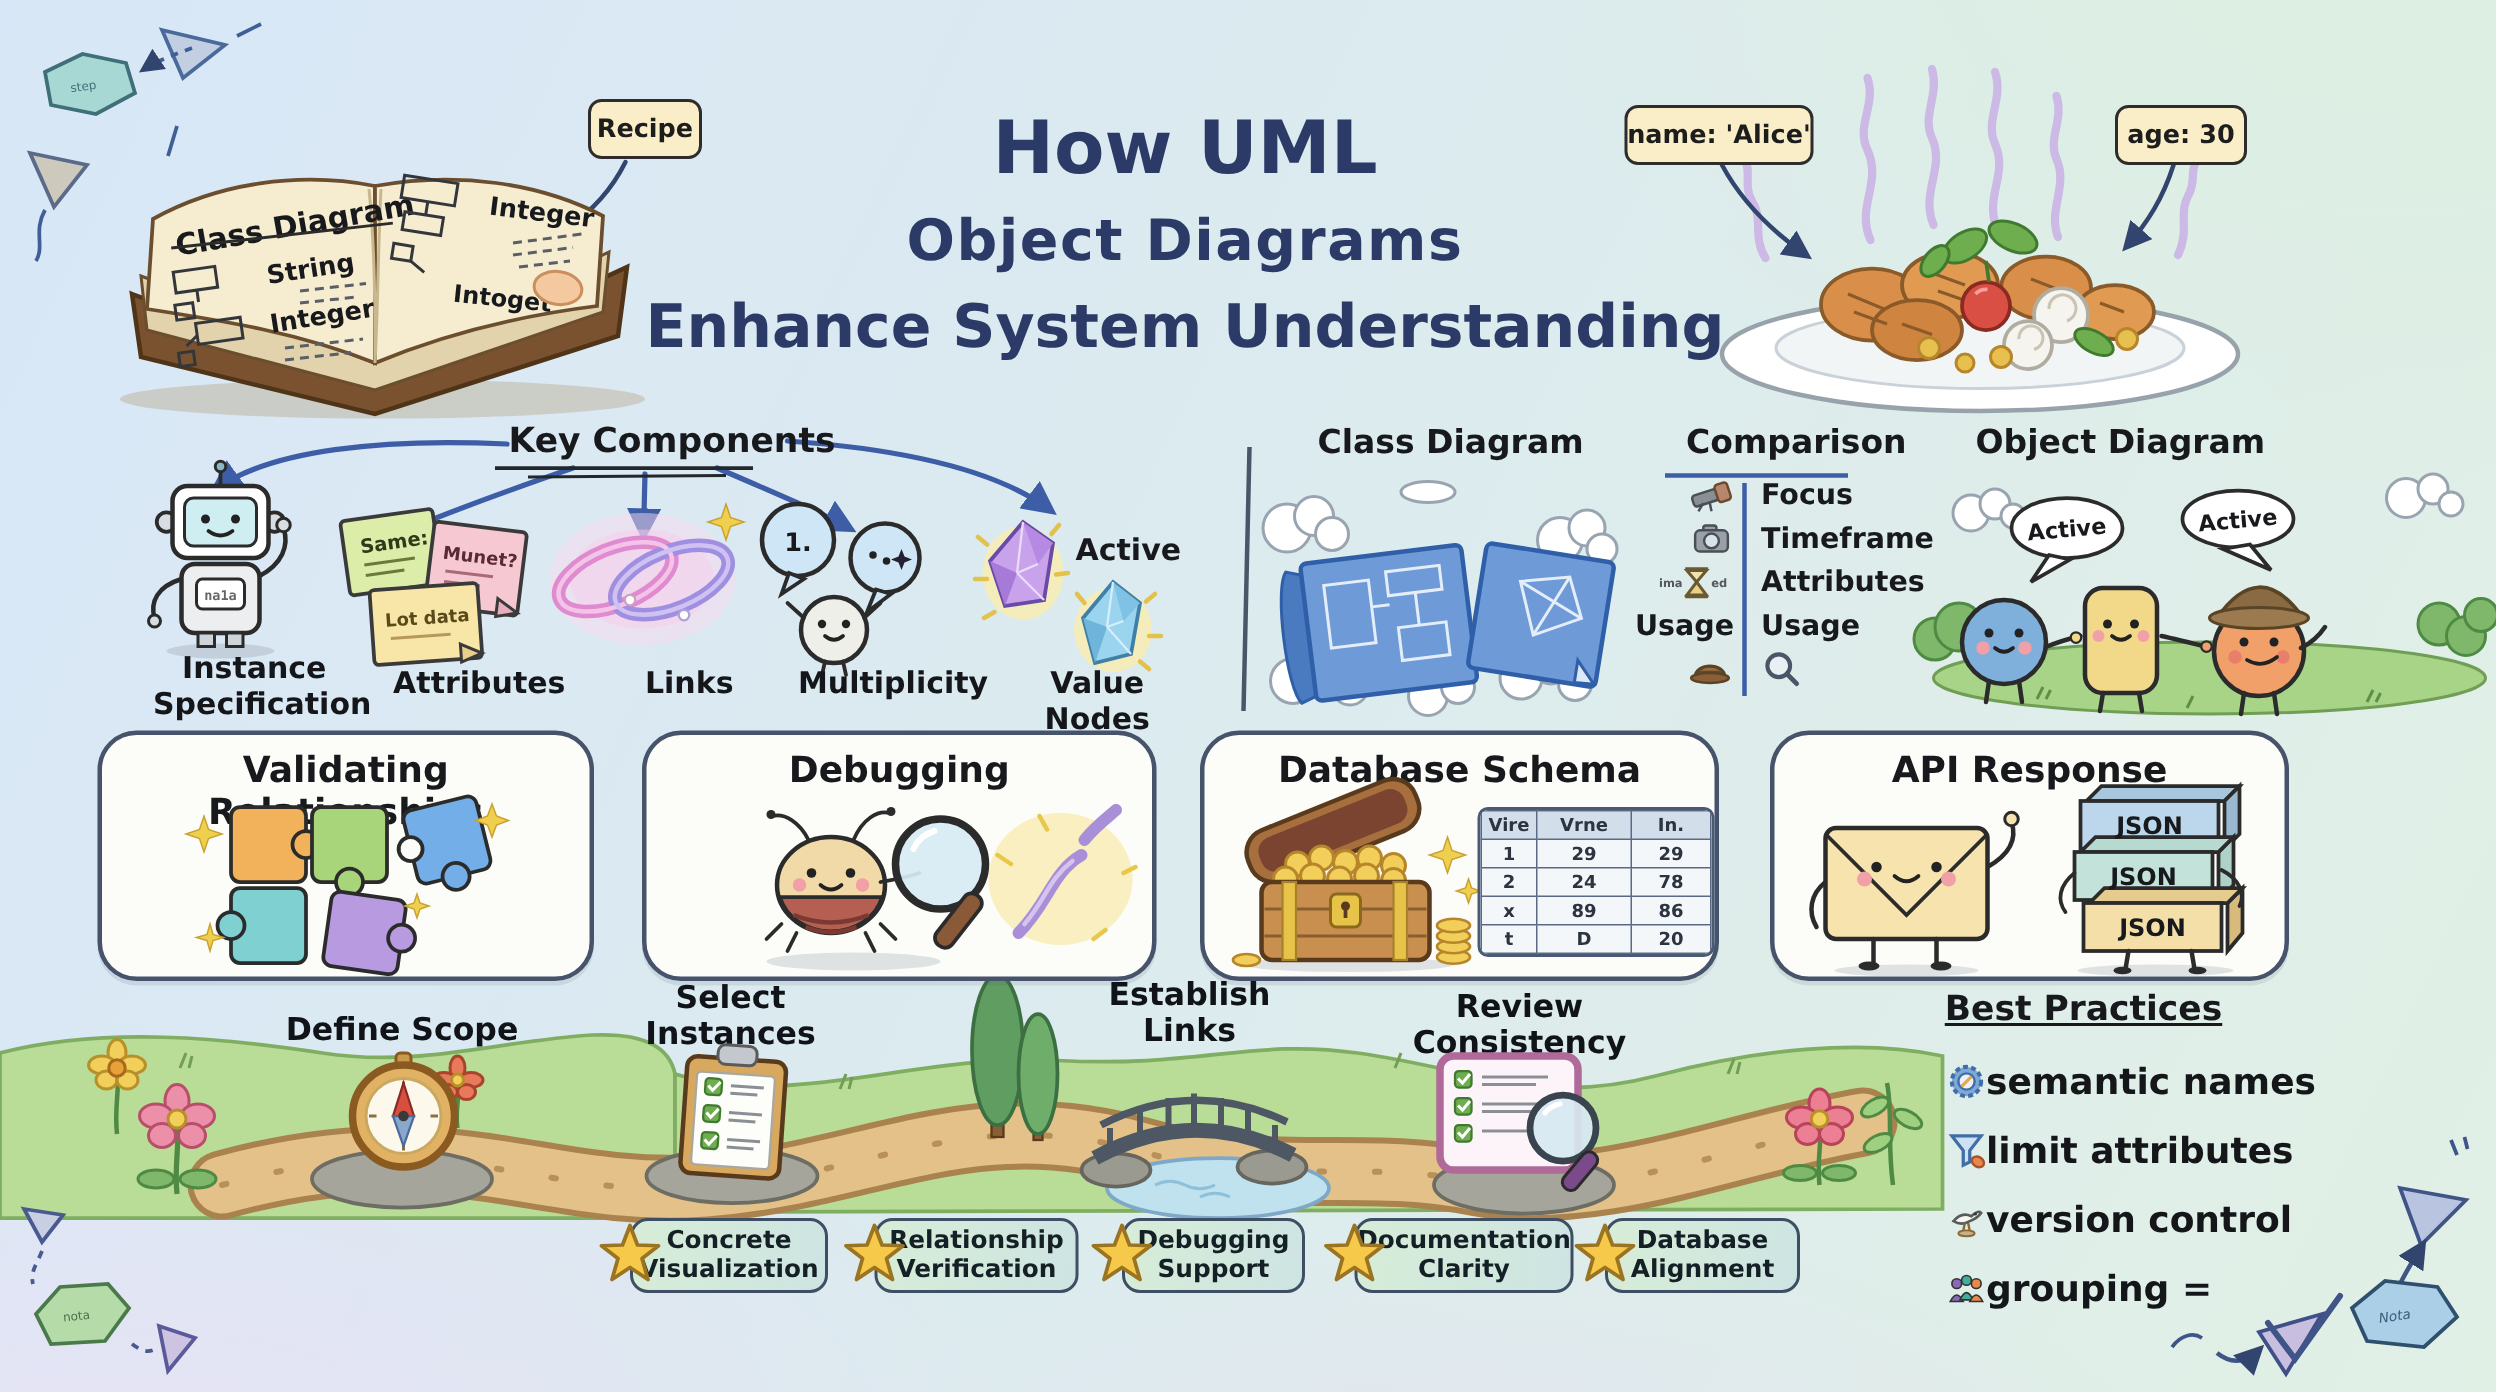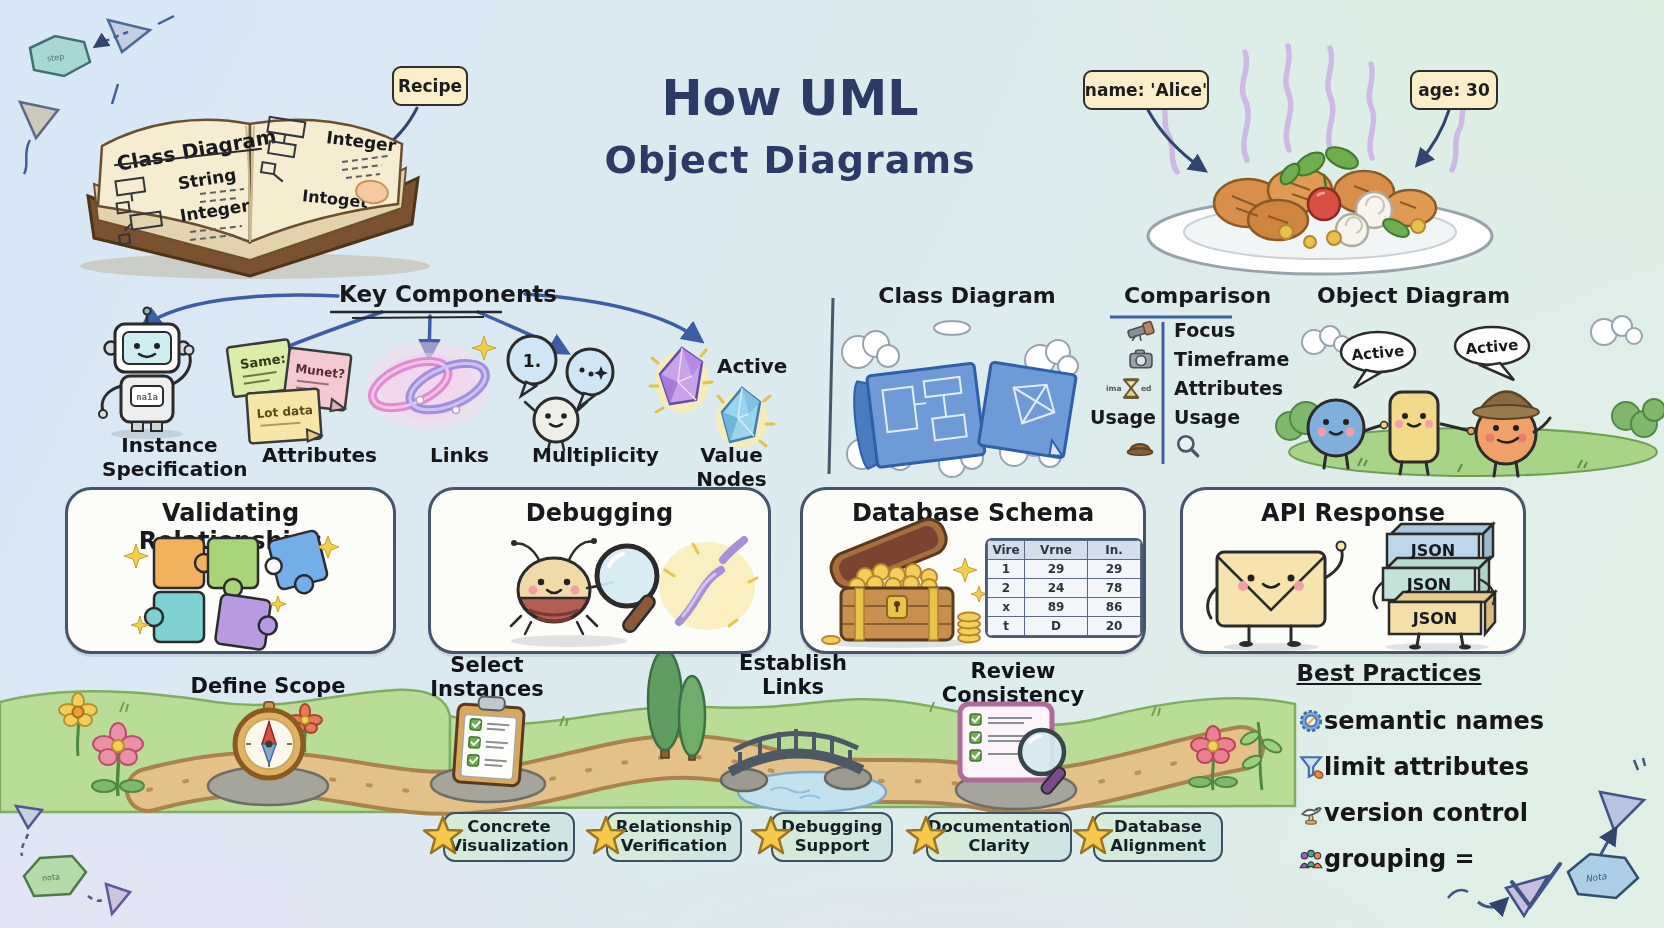--- a/index.html
+++ b/index.html
@@ -19,21 +19,21 @@
   .title .t3{font-size:40px;line-height:52px;}
   .callout{position:absolute;background:#faeec9;border:2.5px solid #2e2d2b;border-radius:9px;
     display:flex;align-items:center;justify-content:center;font-weight:bold;font-size:17px;color:#1d1d1d;white-space:nowrap;}
   .ucbox{position:absolute;background:#fcfcf9;border:3px solid #46536a;border-radius:26px;box-shadow:0 3px 0 rgba(70,83,106,.12);}
   .uct{position:absolute;top:9px;left:0;right:0;text-align:center;font-weight:bold;font-size:24px;color:#17191d;}
   .kclabel{position:absolute;font-weight:bold;font-size:20px;line-height:24px;color:#14161a;text-align:center;margin-left:32px;}
   .steplabel{position:absolute;font-weight:bold;font-size:21px;line-height:24px;color:#101318;text-align:center;}
   .steplabel div:empty{display:none;}
   .badge{position:absolute;height:46px;border:2.5px solid #3e4f63;border-radius:12px;
     background:linear-gradient(100deg,#d7edd7,#cde4e3);display:flex;flex-direction:column;align-items:center;justify-content:center;
-    font-weight:bold;font-size:16.5px;line-height:1.13;color:#152026;text-align:center;margin-left:23px;}
+    font-weight:bold;font-size:16.5px;line-height:1.13;color:#152026;text-align:center;}
   .badge .star{position:absolute;left:-24px;top:0px;}
   .cmp-row{height:29px;display:flex;align-items:center;font-weight:bold;font-size:19px;color:#17191d;}
   .cmp-left .cmp-row{justify-content:flex-end;}
   .bp-item{display:flex;align-items:center;height:30px;font-weight:bold;font-size:24px;color:#14161a;margin-top:16px;}
   .tbl-wrap{position:absolute;border:2.5px solid #4a5a74;border-radius:7px;overflow:hidden;background:#f4f7fa;}
   table.db{border-collapse:collapse;table-layout:fixed;}
   table.db th,table.db td{border:1.8px solid #5a6a84;font-size:12px;font-weight:bold;color:#2b3440;text-align:center;height:18px;padding:0 2px;}
   table.db th{background:#d2deea;}
   .notetxt{font-weight:bold;}
 </style>
@@ -195,20 +195,21 @@
       <polygon points="1506,888 1548,876 1524,916" fill="#c8bfe0" stroke="#3f4f88" stroke-width="2.5"></polygon>
       <path d="M1512,882 L1530,906 L1560,864" stroke="#3f5588" stroke-width="4" fill="none" stroke-linecap="round"></path>
       <path d="M1478,902 C1488,910 1498,908 1506,900" stroke="#3f5588" stroke-width="3" fill="none" marker-end="url(#arn)"></path>
       <path d="M1448,898 C1454,890 1462,888 1468,892" stroke="#3f5588" stroke-width="2.5" fill="none"></path>
     </g>
   </svg>
 
   <div class="title">
     <div class="t1">How UML</div>
     <div class="t2">Object Diagrams</div>
+    <div class="t3">Enhance System Understanding</div>
   </div>
 
   <div class="abs" style="left:50px;top:46px;width:400px;height:235px;">
     <svg width="400" height="235" viewBox="0 0 400 235">
       <ellipse cx="205" cy="220" rx="175" ry="13" fill="#b8ab90" opacity="0.45"></ellipse>
       <path d="M38,150 L200,210 L368,132 L362,178 L200,230 L44,192 Z" fill="#7a5230" stroke="#4f3418" stroke-width="3"></path>
       <path d="M44,138 L200,196 L356,122 L352,162 L200,214 L48,174 Z" fill="#e2d3ac" stroke="#6b4e2e" stroke-width="2"></path>
       <path d="M52,100 C95,76 150,68 200,78 L200,196 C150,176 100,168 48,160 Z" fill="#f6ecd0" stroke="#6b4e2e" stroke-width="2.5"></path>
       <path d="M200,78 C255,68 310,76 352,98 L348,158 C300,164 248,176 200,196 Z" fill="#f6ecd0" stroke="#6b4e2e" stroke-width="2.5"></path>
       <path d="M196,80 C200,120 200,160 200,196 M204,80 C202,120 202,160 200,196" stroke="#c9b88e" stroke-width="2" fill="none"></path>

